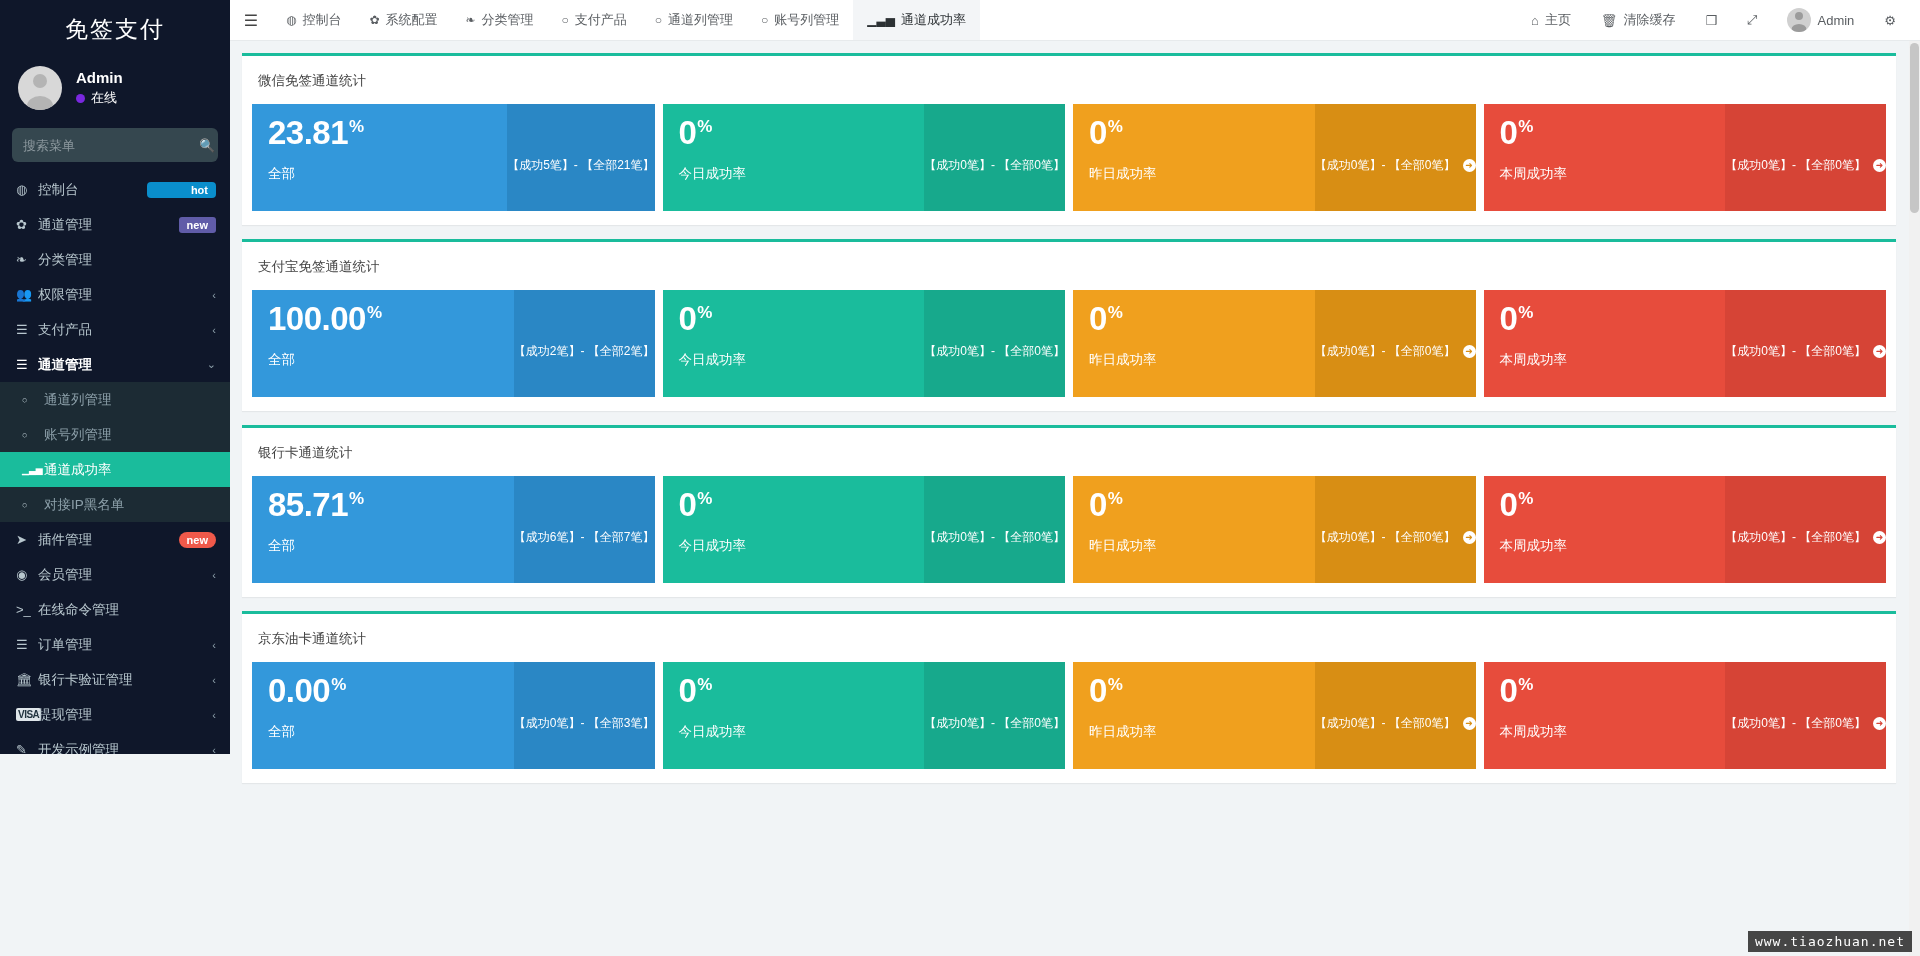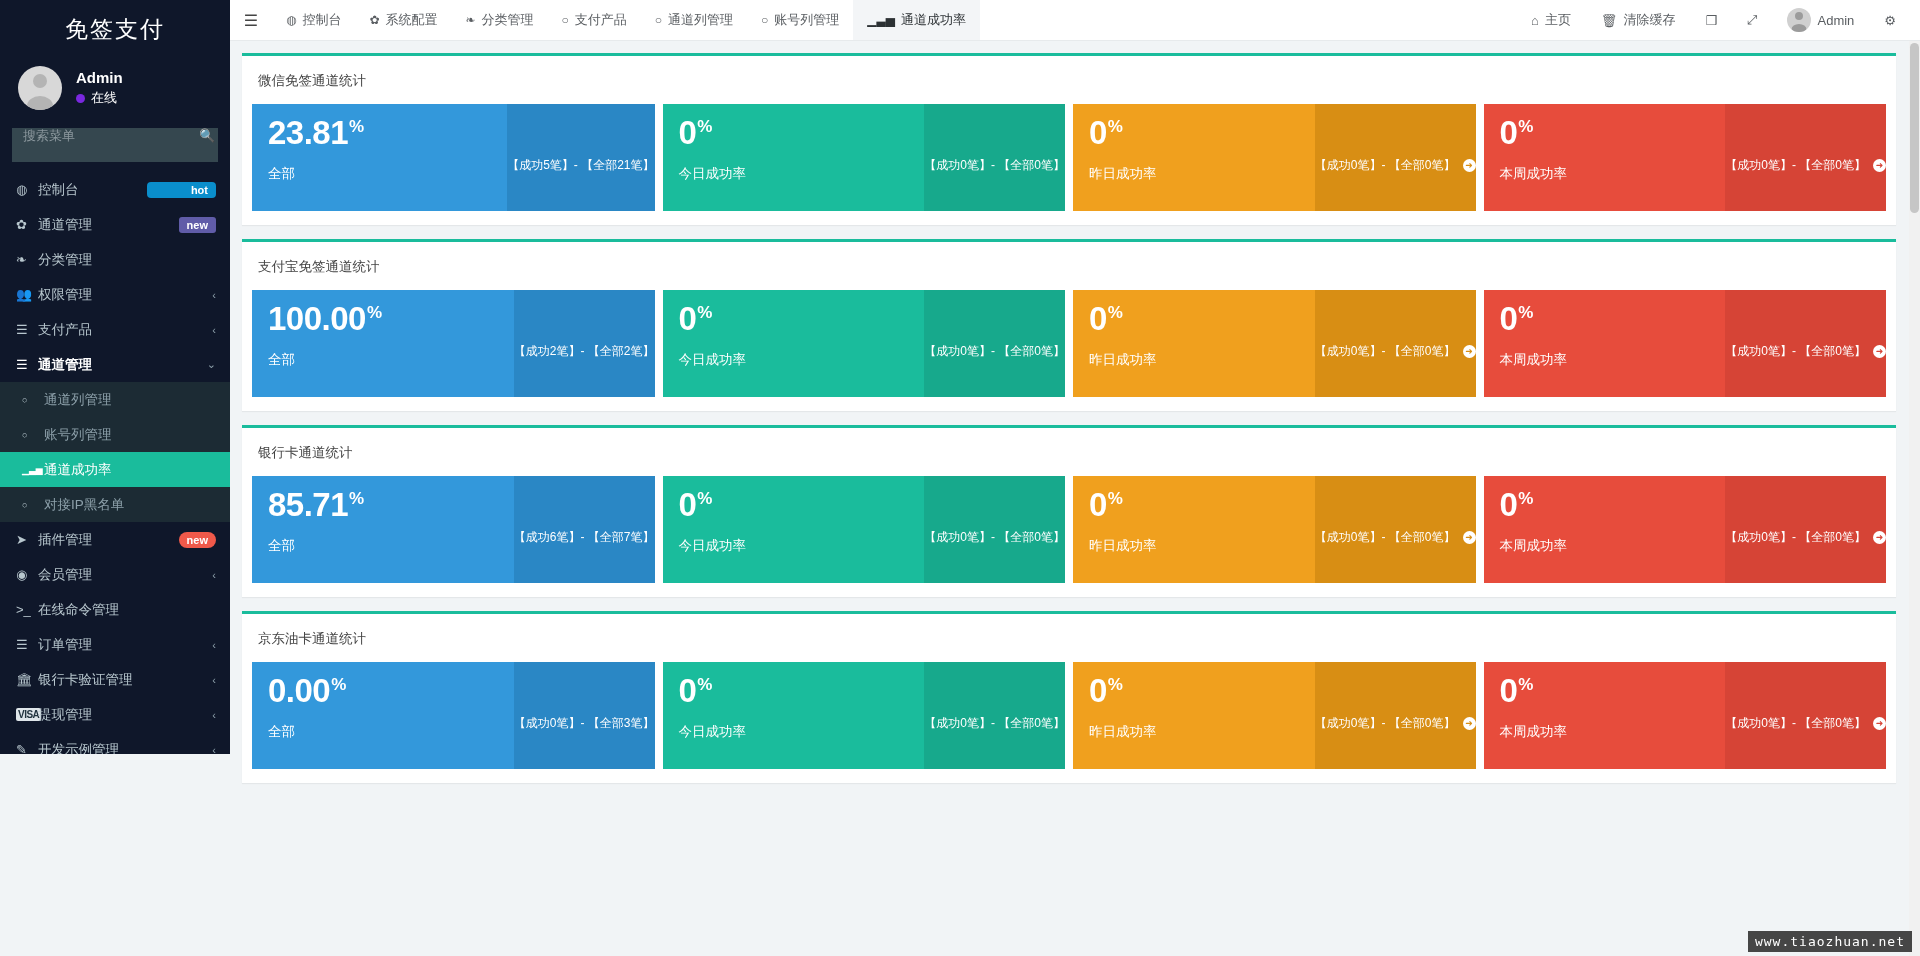--- a/index.html
+++ b/index.html
@@ -37,21 +37,21 @@
     content: ""; position: absolute; bottom: -6px; left: 50%; transform: translateX(-50%);
     width: 26px; height: 20px; border-radius: 50% 50% 0 0; background: #b4b4b4;
   }
   .profile-info { display: flex; flex-direction: column; gap: 3px; }
   .profile-name { color: #ffffff; font-size: 15px; font-weight: bold; }
   .profile-status { color: #ffffff; font-size: 13px; display: flex; align-items: center; gap: 6px; font-family: Liberation Mono, monospace; }
   .dot-online { width: 9px; height: 9px; border-radius: 50%; background: #7a28e0; display: inline-block; }
 
   .search-box {
     margin: 4px 12px 10px 12px; height: 34px; background: #35474f;
-    display: flex; align-items: flex-start; padding: 0 11px; border-radius: 0;
+    display: flex; align-items: center; padding: 0 11px; border-radius: 6px;
   }
   .search-box input {
     flex: 1; background: transparent; border: none; outline: none;
     color: #9aa7ad; font-size: 13px; font-family: inherit;
   }
   .search-box input::placeholder { color: #8c989e; }
   .search-ic { color: #9aa7ad; font-size: 13px; }
 
   .menu { list-style: none; }
   .menu-item {

